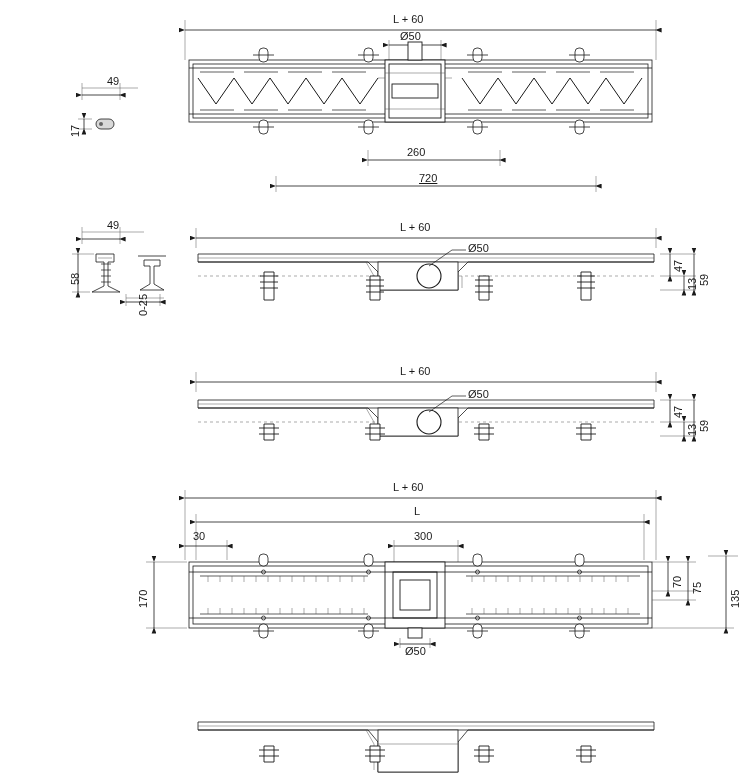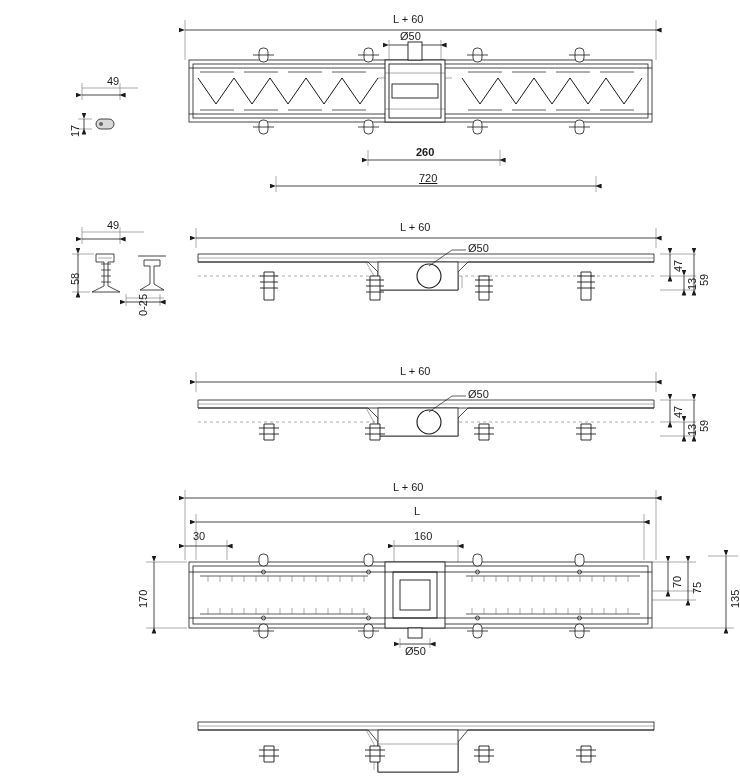--- a/index.html
+++ b/index.html
@@ -423,41 +423,41 @@
           <line x1="528" y1="756" x2="548" y2="756"></line>
       </g>
 
     </g>
   </svg>
 
   <div class="lbl" style="left:345px; top:14px;">L + 60</div>
   <div class="lbl" style="left:352px; top:31px;">Ø50</div>
   <div class="lbl" style="left:59px; top:76px;">49</div>
   <div class="lbl rot" style="left:22px; top:137px; transform:rotate(-90deg);">17</div>
-  <div class="lbl" style="left:368px; top:147px;font-weight:bold;">260</div>
+  <div class="lbl" style="left:359px; top:147px;">260</div>
   <div class="lbl" style="left:371px; top:173px;text-decoration:underline;">720</div>
 
   <div class="lbl" style="left:352px; top:222px;">L + 60</div>
   <div class="lbl" style="left:59px; top:220px;">49</div>
   <div class="lbl" style="left:420px; top:243px;">Ø50</div>
   <div class="lbl rot" style="left:22px; top:285px; transform:rotate(-90deg);">58</div>
   <div class="lbl rot" style="left:90px; top:316px; transform:rotate(-90deg);">0-25</div>
   <div class="lbl rot" style="left:625px; top:272px; transform:rotate(-90deg);">47</div>
   <div class="lbl rot" style="left:639px; top:290px; transform:rotate(-90deg);">13</div>
   <div class="lbl rot" style="left:651px; top:286px; transform:rotate(-90deg);">59</div>
 
   <div class="lbl" style="left:352px; top:366px;">L + 60</div>
   <div class="lbl" style="left:420px; top:389px;">Ø50</div>
   <div class="lbl rot" style="left:625px; top:418px; transform:rotate(-90deg);">47</div>
   <div class="lbl rot" style="left:639px; top:436px; transform:rotate(-90deg);">13</div>
   <div class="lbl rot" style="left:651px; top:432px; transform:rotate(-90deg);">59</div>
 
   <div class="lbl" style="left:345px; top:482px;">L + 60</div>
   <div class="lbl" style="left:366px; top:506px;">L</div>
   <div class="lbl" style="left:145px; top:531px;text-align:center;">30</div>
-  <div class="lbl" style="left:366px; top:531px;">160</div>
+  <div class="lbl" style="left:366px; top:531px;">300</div>
   <div class="lbl" style="left:357px; top:646px;">Ø50</div>
   <div class="lbl rot" style="left:90px; top:608px; transform:rotate(-90deg);">170</div>
   <div class="lbl rot" style="left:624px; top:588px; transform:rotate(-90deg);">70</div>
   <div class="lbl rot" style="left:644px; top:594px; transform:rotate(-90deg);">75</div>
   <div class="lbl rot" style="left:682px; top:608px; transform:rotate(-90deg);">135</div>
 
 </div>
 
 </body></html>

